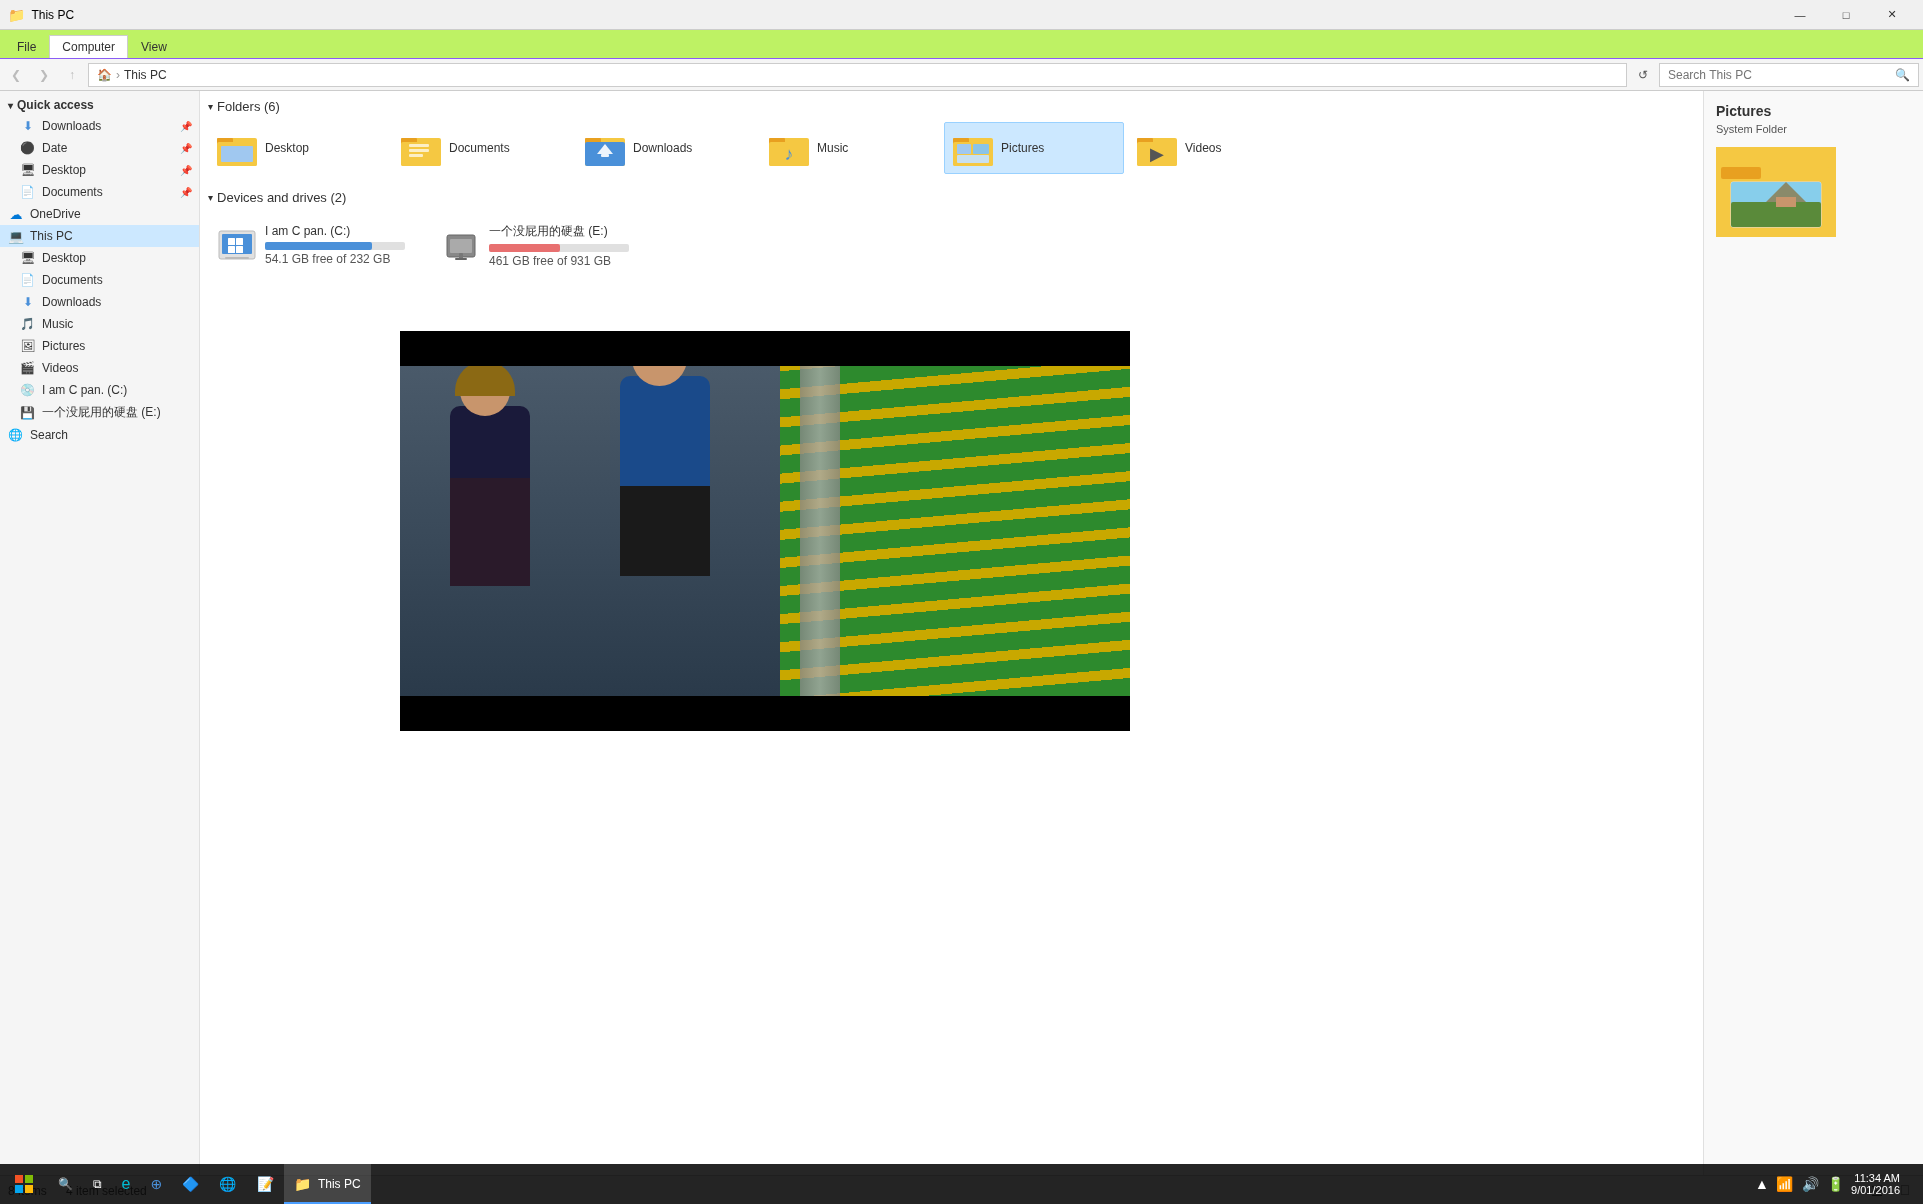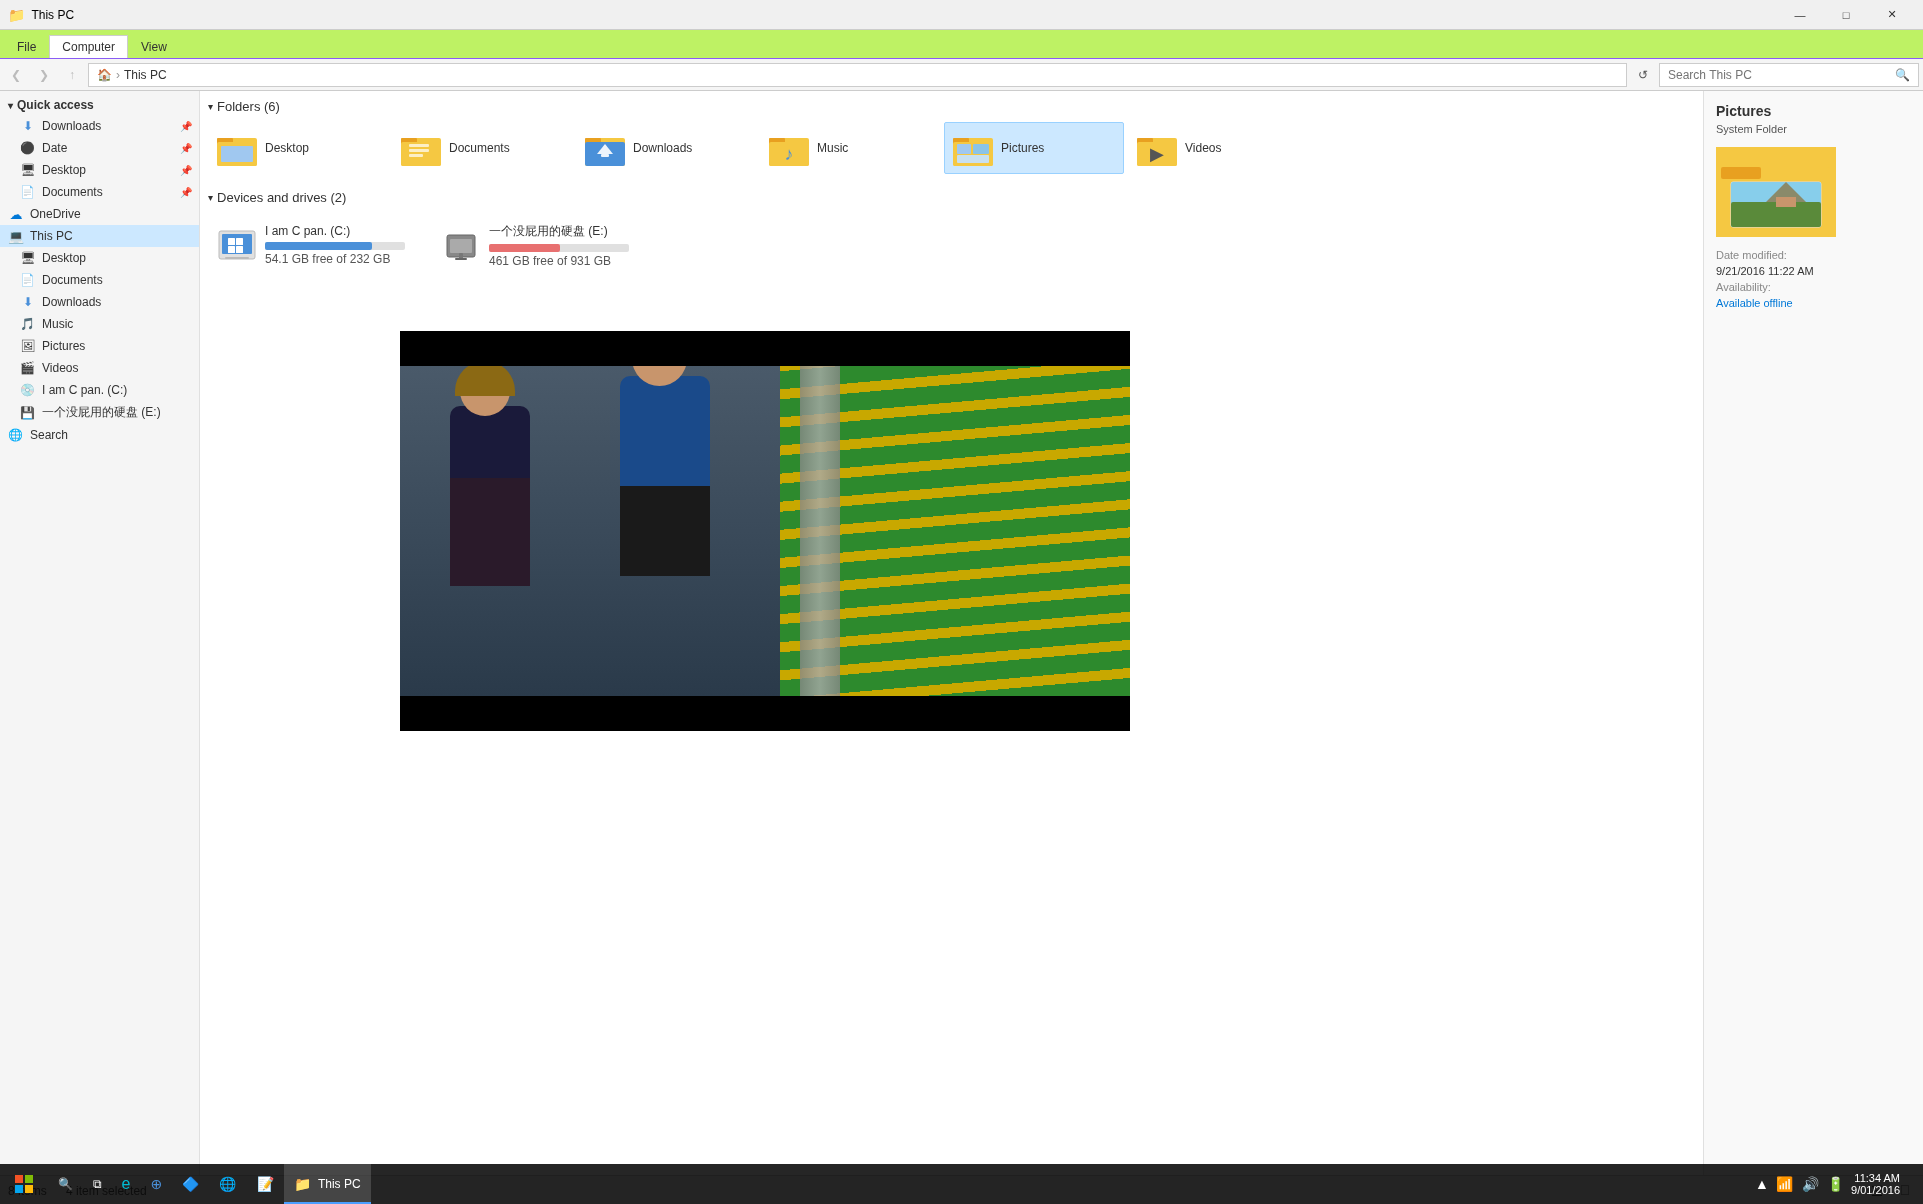--- a/index.html
+++ b/index.html
@@ -628,34 +628,20 @@
 
         <rect x="15" y="35" width="90" height="45" rx="2" fill="#87CEEB"></rect>
         <rect x="15" y="55" width="90" height="25" rx="2" fill="#5a8a3a"></rect>
 
         <polygon points="50,55 70,35 90,55" fill="#8a8a6a"></polygon>
 
         <rect x="60" y="50" width="20" height="10" fill="#c8956c"></rect>
       </svg>
     </div>
 
-    <div class="preview-meta">
-      <div class="preview-meta-row">
-        <span class="preview-meta-label">Date modified:</span>
-      </div>
-      <div class="preview-meta-row">
-        <span class="preview-meta-value" style="color:#333;">9/21/2016 11:22 AM</span>
-      </div>
-      <div class="preview-meta-row">
-        <span class="preview-meta-label">Availability:</span>
-      </div>
-      <div class="preview-meta-row">
-        <span class="preview-meta-value">Available offline</span>
-      </div>
-    </div>
   </div>
 
 </div>
 
 <div class="status-bar">
   <div>
     <span>8 items</span>
     <span style="margin-left: 16px;">4 item selected</span>
   </div>
   <div class="status-right">

